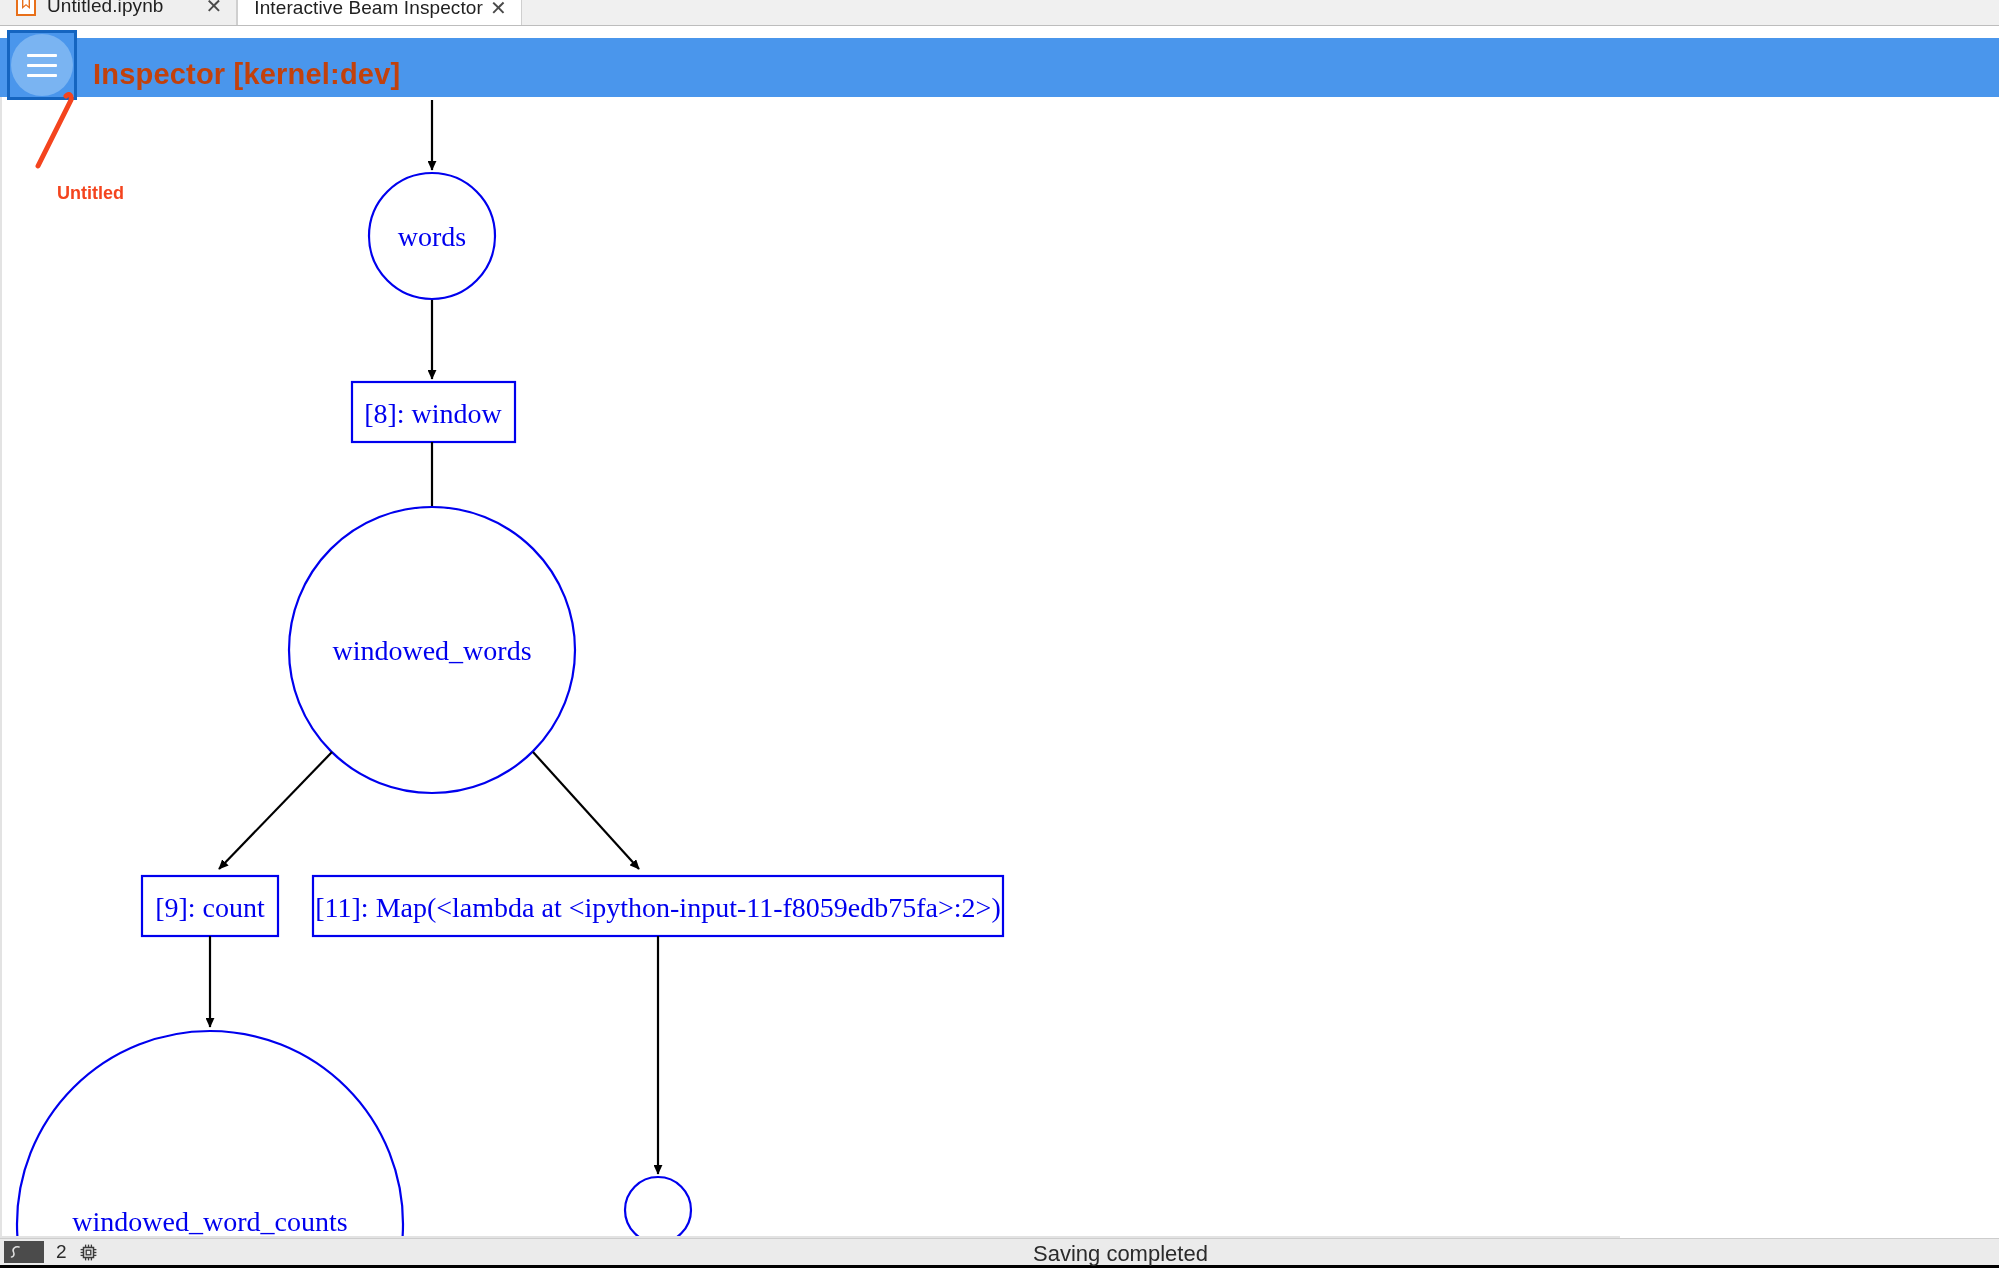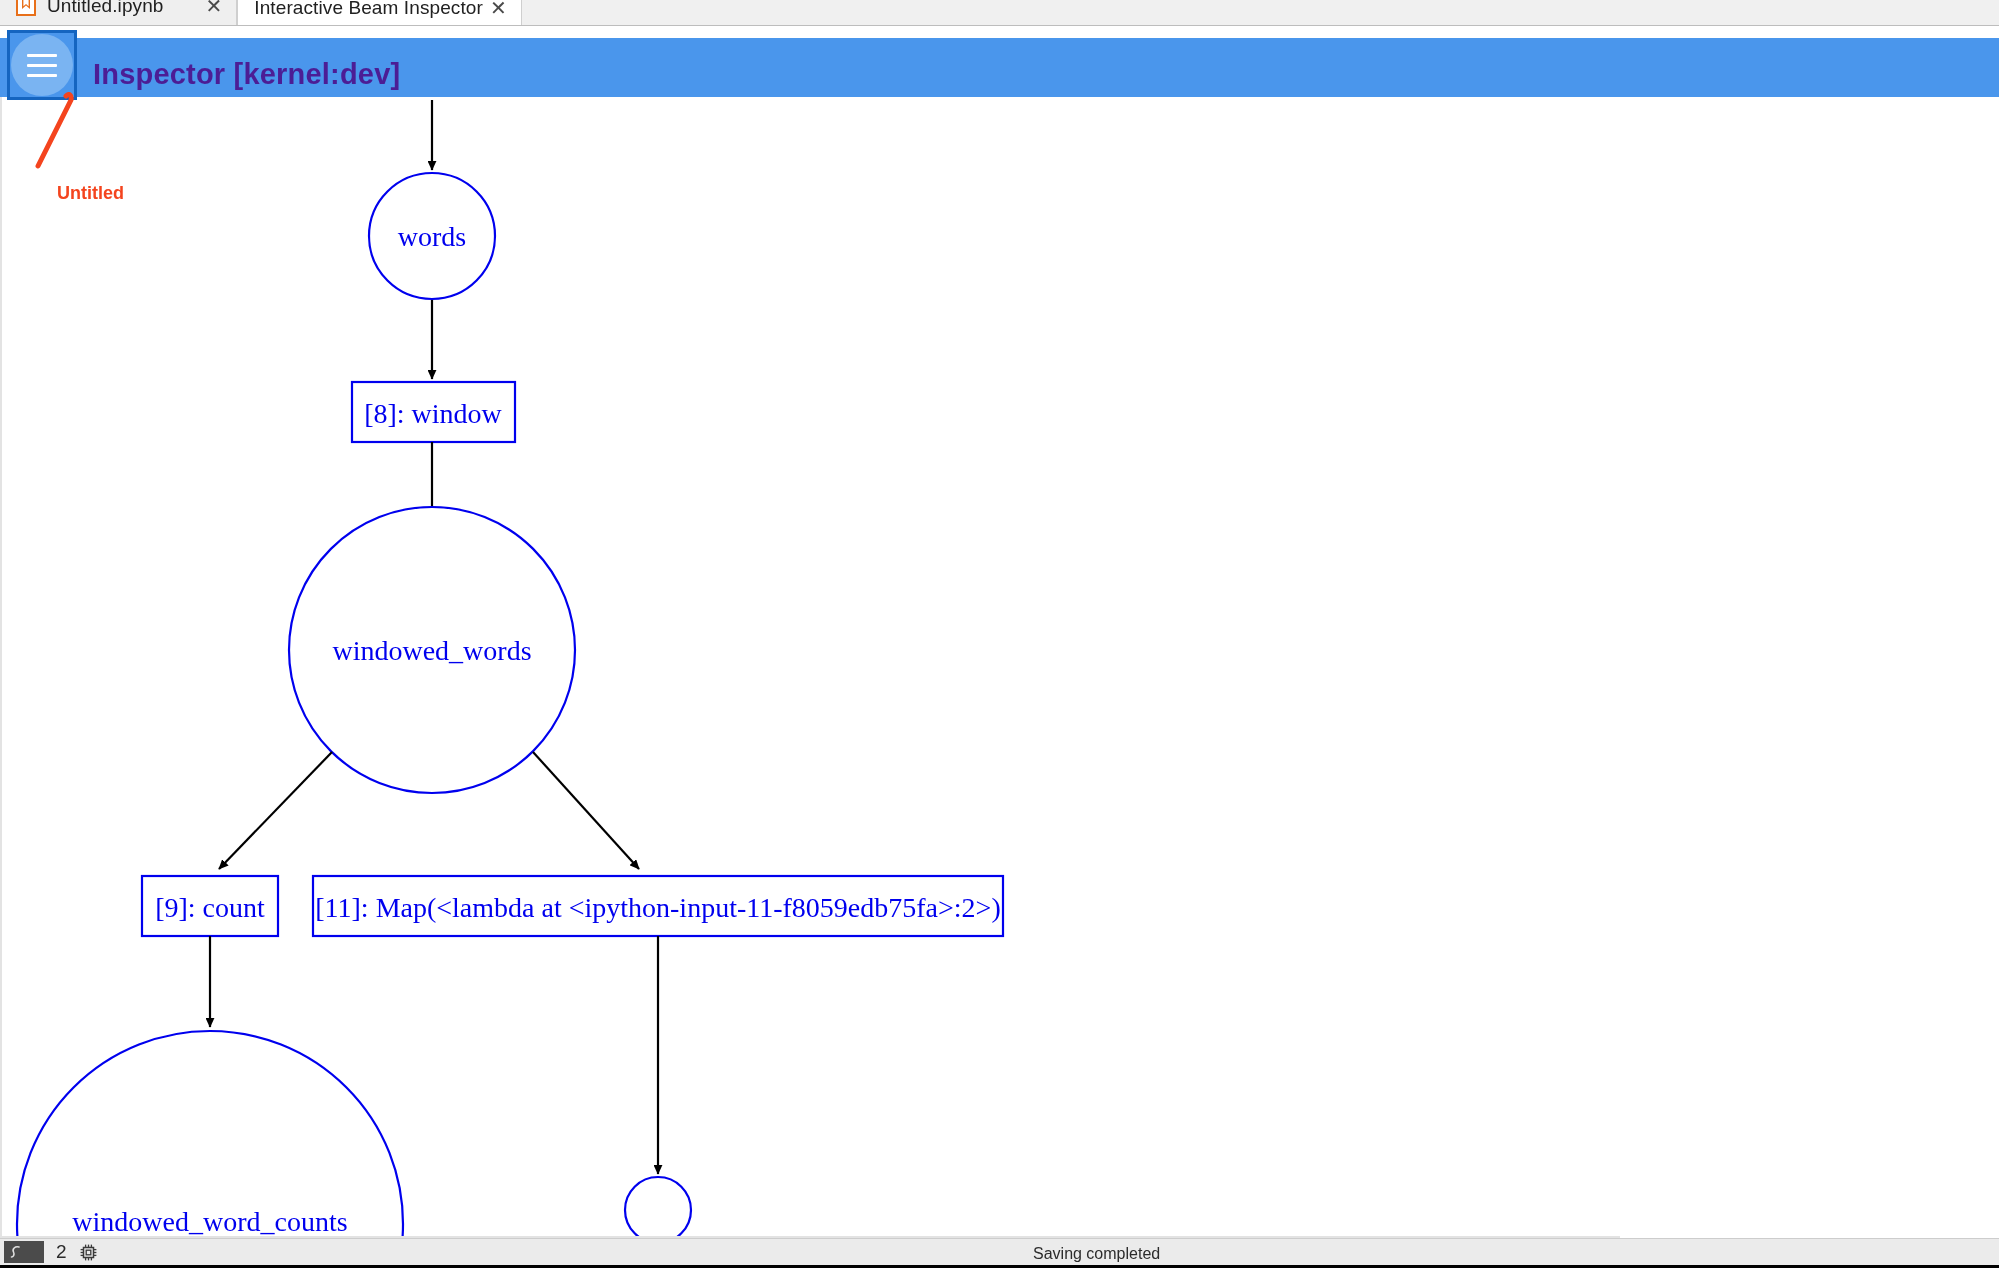--- a/index.html
+++ b/index.html
@@ -91,21 +91,21 @@
     display: block;
     width: 30px; height: 3px;
     background: #ffffff;
     border-radius: 1px;
   }
   .header-title {
     position: absolute;
     left: 93px; top: 38px;
     height: 72px;
     display: flex; align-items: center;
-    color: #4c1d95;
+    color: #c2410c;
     font-size: 29px;
     font-weight: bold;
     letter-spacing: .2px;
     z-index: 5;
   }
 
   
   .annot-arrow {
     position: absolute; left: 30px; top: 92px;
     width: 70px; height: 80px;
@@ -152,21 +152,21 @@
     background: #4b4b4b;
     display: flex; align-items: center; justify-content: flex-start;
     padding-left: 4px;
   }
   .status-count { font-size: 19px; color: #2b2b2b; }
   .status-chip { display: flex; align-items: center; }
   .status-center {
     position: absolute;
     left: 1033px; top: 0; height: 30px;
     display: flex; align-items: center;
-    font-size: 16px; color: #2b2b2b;
+    font-size: 22px; color: #2b2b2b;
   }
 </style>
 </head>
 <body>
 
 <div id="app">
 
   <div class="tabbar">
     <div class="tab inactive">
       <span class="tab-icon">

